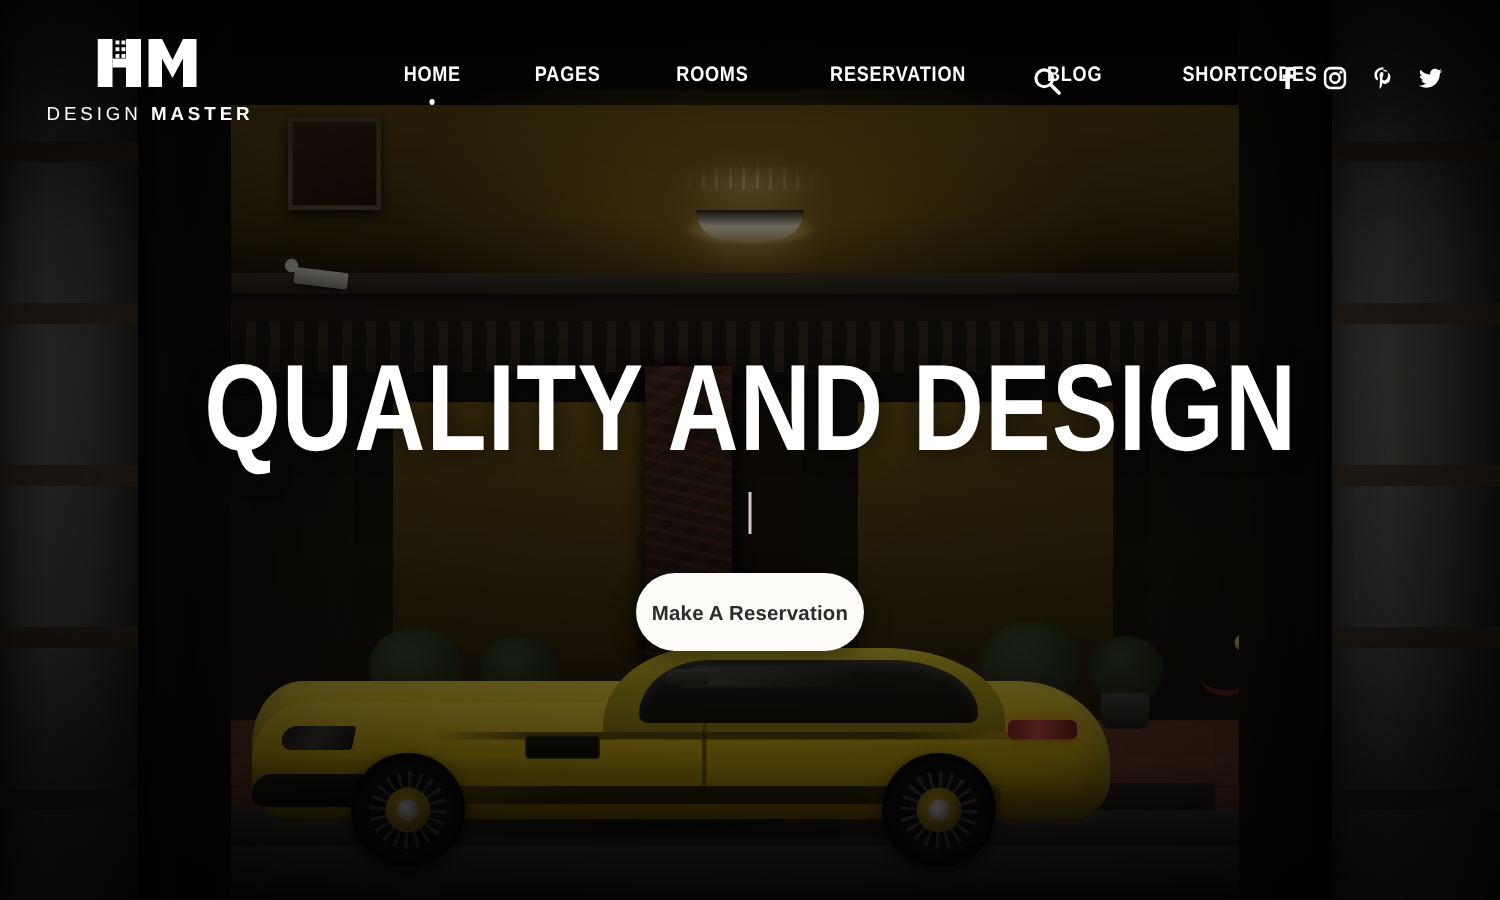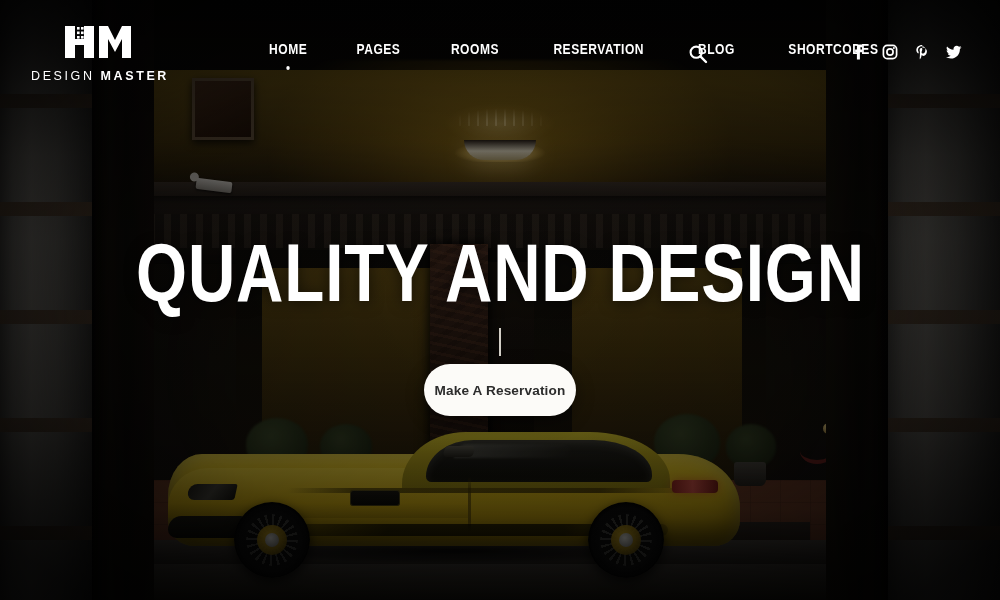--- a/index.html
+++ b/index.html
@@ -449,21 +449,21 @@
     width:680px;
     text-align:center;
     color:#e6e4df;
     font-size:15.6px;
     line-height:22px;
     font-family:"Liberation Sans", sans-serif;
     text-shadow:0 1px 7px rgba(0,0,0,.75);
   }
 
   .cta {
-    margin-top:8px;
+    margin-top:26px;
     width:152px; height:52px;
     border-radius:26px;
     background:#fcfbf8;
     border:none;
     color:#2c2c2c;
     font-size:13.6px;
     font-weight:bold;
     letter-spacing:.15px;
     font-family:"Liberation Sans", sans-serif;
     cursor:pointer;

